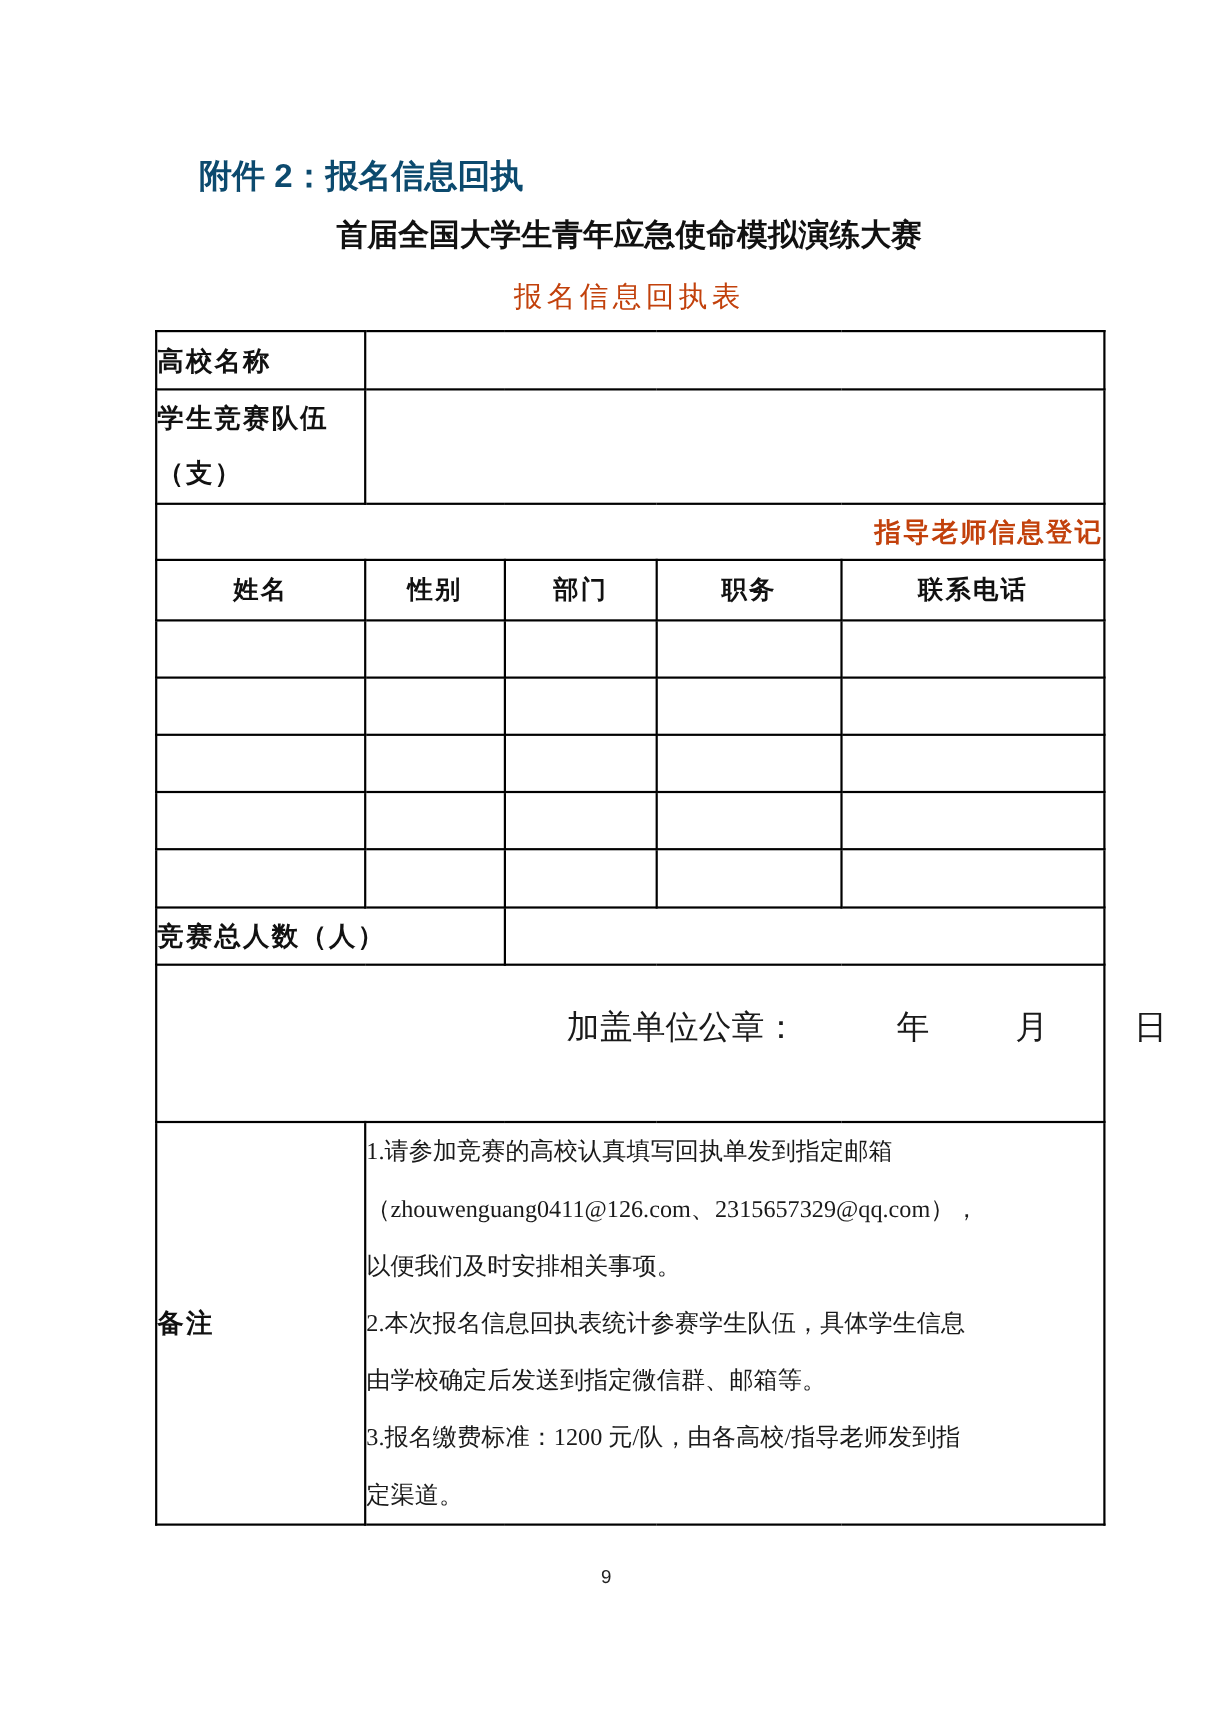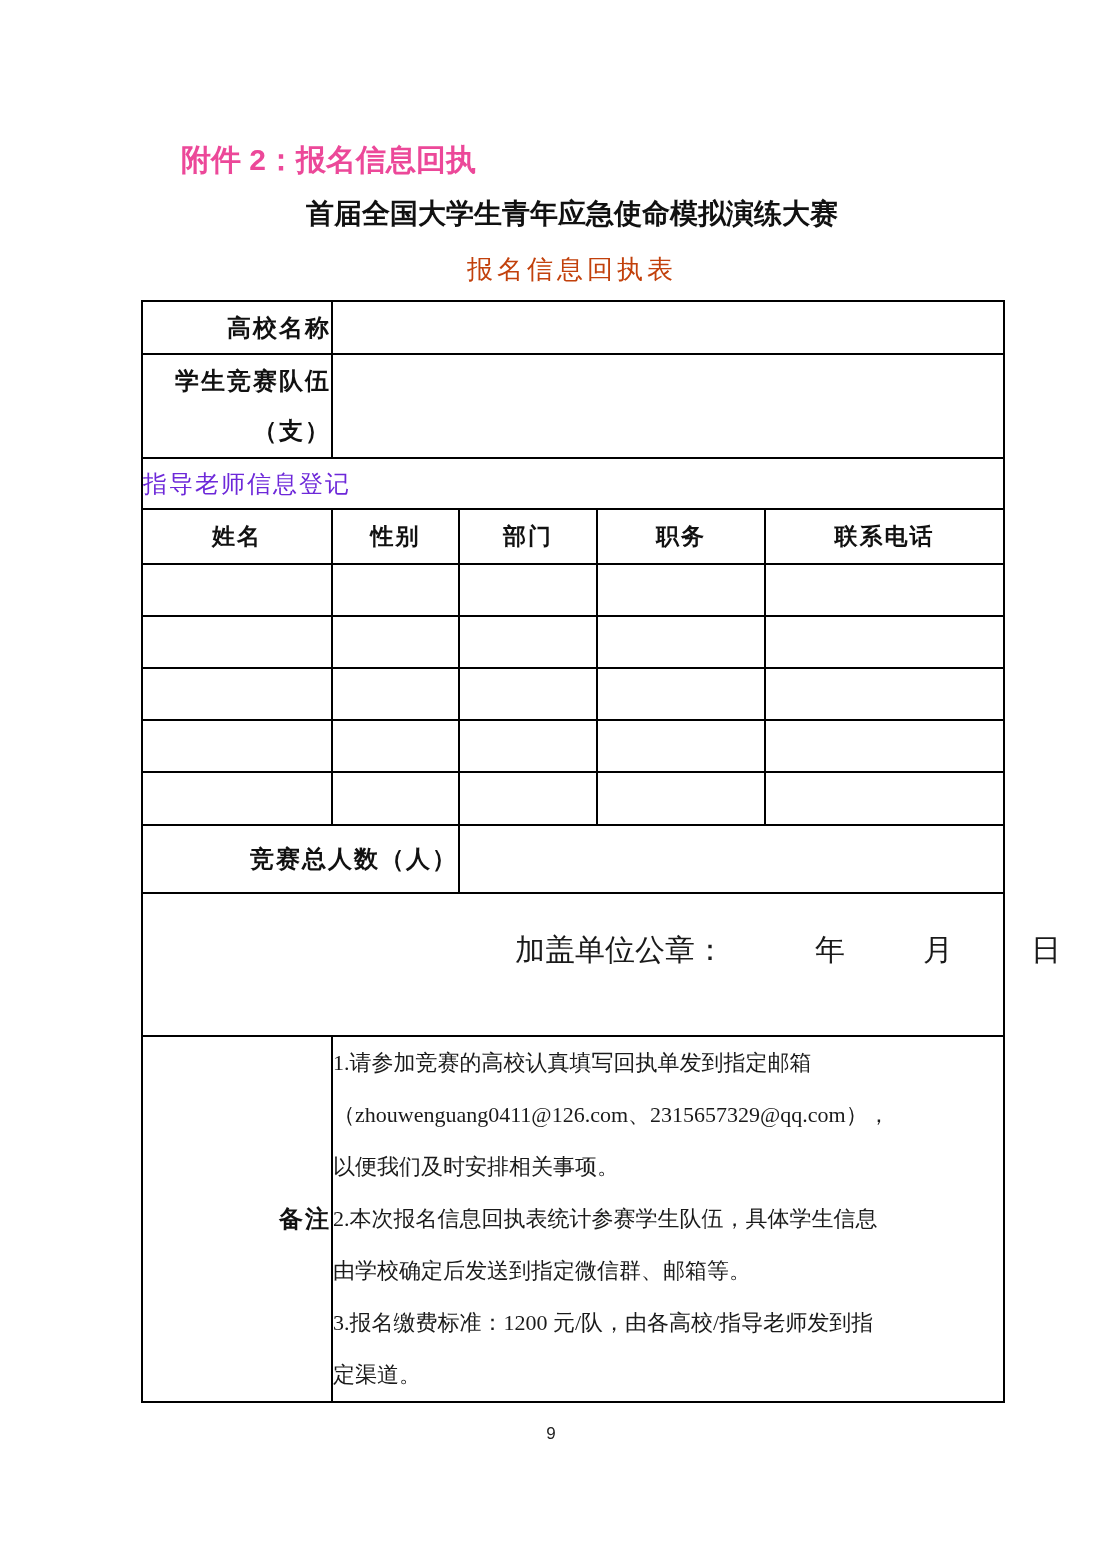--- a/index.html
+++ b/index.html
@@ -19,21 +19,21 @@
     top: 0;
     width: 862px;
   }
   .attachment-heading {
     position: absolute;
     left: 40px;
     top: 140px;
     font-family: "Liberation Sans", sans-serif;
     font-size: 30px;
     font-weight: bold;
-    color: #ec4899;
+    color: #0c4a6e;
     white-space: nowrap;
   }
   .main-title {
     position: absolute;
     left: 0;
     top: 195px;
     width: 100%;
     text-align: center;
     font-family: Liberation Mono, monospace;
     font-size: 28px;
@@ -61,37 +61,37 @@
     table-layout: fixed;
   }
   table.form td {
     border: 2px solid #000000;
     padding: 0;
     vertical-align: middle;
   }
   td.label-cell {
     font-weight: bold;
     font-size: 24px;
+    text-align: left;
+    letter-spacing: 2px;
+    color: #111111;
+  }
+  td.header-cell {
+    font-weight: bold;
+    font-size: 23px;
+    text-align: center;
+    letter-spacing: 2px;
+    color: #111111;
+  }
+  td.section-cell {
+    font-weight: bold;
+    font-size: 24px;
     text-align: right;
     letter-spacing: 2px;
-    color: #111111;
-  }
-  td.header-cell {
-    font-weight: bold;
-    font-size: 23px;
-    text-align: center;
-    letter-spacing: 2px;
-    color: #111111;
-  }
-  td.section-cell {
-    font-weight: normal;
-    font-size: 24px;
-    text-align: left;
-    letter-spacing: 2px;
-    color: #6d28d9;
+    color: #c2410c;
   }
   .two-line div { line-height: 50px; }
   td.stamp-cell { vertical-align: bottom; }
   .stamp-line {
     display: flex;
     align-items: baseline;
     padding: 0 0 28px 372px;
     font-size: 30px;
     color: #1a1a1a;
     white-space: nowrap;
@@ -197,21 +197,21 @@
         <td></td>
       </tr>
       <tr style="height:53px">
         <td></td>
         <td></td>
         <td></td>
         <td></td>
         <td></td>
       </tr>
 
-      <tr style="height:68px">
+      <tr style="height:52px">
         <td colspan="2" class="label-cell">竞赛总人数（人）</td>
         <td colspan="3"></td>
       </tr>
 
       <tr style="height:143px">
         <td colspan="5" class="stamp-cell">
           <div class="stamp-line">
             <span>加盖单位公章：</span>
             <span class="stamp-year">年</span>
             <span class="stamp-month">月</span>

